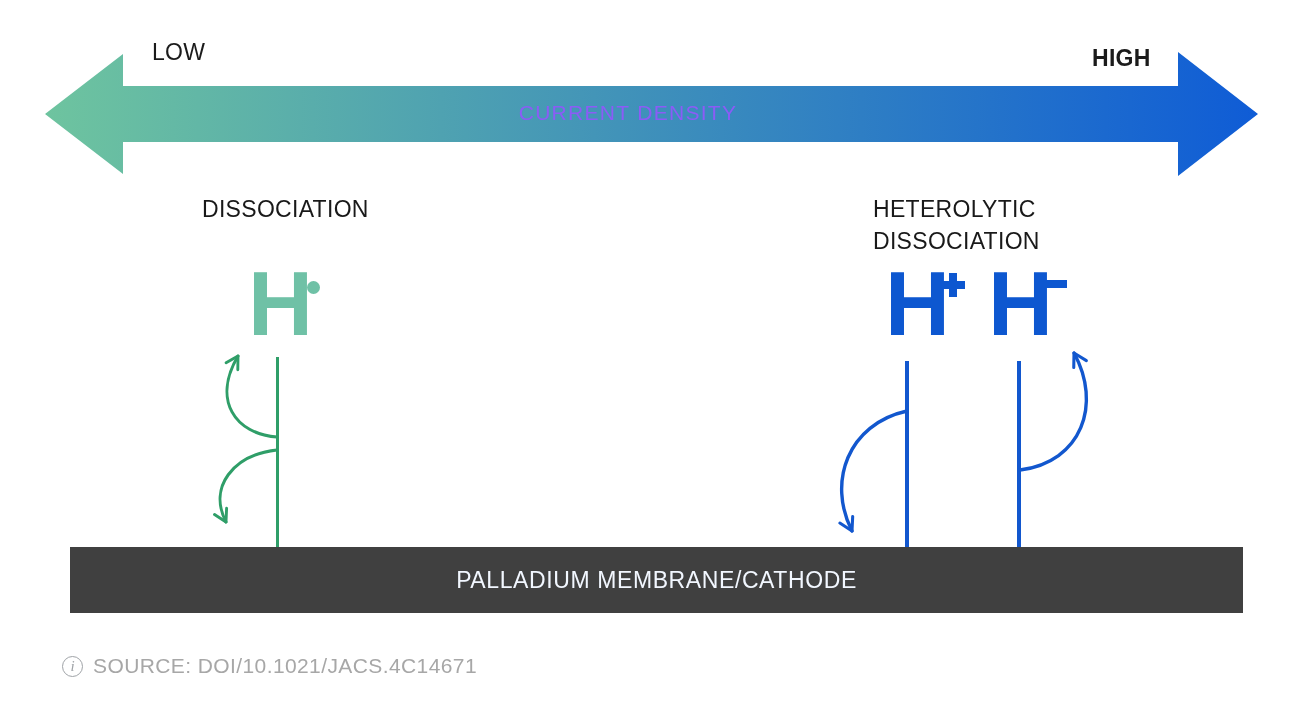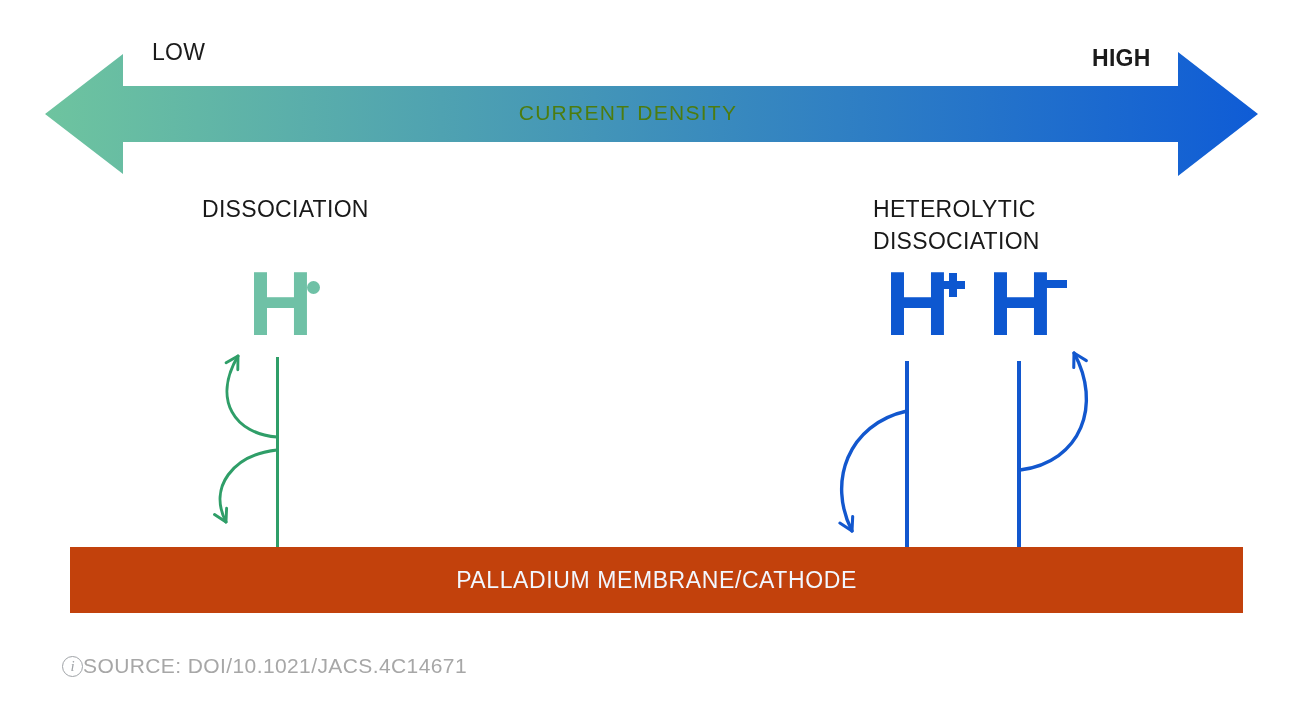--- a/index.html
+++ b/index.html
@@ -21,21 +21,21 @@
     letter-spacing: 0.3px;
     white-space: nowrap;
   }
 
   
   .axis-title {
     left: 123px; top: 101px; width: 1010px;
     text-align: center;
     font-size: 21px; font-weight: 500;
     letter-spacing: 1.3px;
-    color: #4d7c0f;
+    color: #8b5cf6;
     white-space: nowrap;
   }
 
   
   .pathway-title {
     font-size: 23px; font-weight: 500;
     line-height: 32px;
     color: #191919;
     letter-spacing: 0.3px;
     white-space: nowrap;
@@ -60,21 +60,21 @@
   .charge-plus .bar-v { position: absolute; left: 8px; top: 0; width: 8px; height: 24px; background: #0D57D0; }
   .charge-minus { width: 21px; height: 8px; background: #0D57D0; }
 
   
   .site-line-green { width: 3px; background: #2F9E68; }
   .site-line-blue  { width: 4px; background: #1257CE; }
 
   
   .membrane {
     left: 70px; top: 547px; width: 1173px; height: 66px;
-    background: #c2410c;
+    background: #404040;
   }
   .membrane-label {
     width: 100%; height: 66px; line-height: 66px;
     text-align: center;
     color: #f2f7ff;
     font-size: 23px; font-weight: 500;
     letter-spacing: 0.6px;
     white-space: nowrap;
   }
 
@@ -89,20 +89,21 @@
     border-radius: 50%;
     display: flex; align-items: center; justify-content: center;
     font-family: "Liberation Serif", serif;
     font-style: italic;
     font-size: 15px;
     color: #9fa3a7;
     box-sizing: border-box;
     flex: 0 0 auto;
   }
   .source-text {
+    margin-left: 10px;
     font-size: 21px;
     color: #a7a7a7;
     letter-spacing: 0.4px;
     white-space: nowrap;
   }
 </style>
 </head>
 <body>
 
 <div id="canvas">

